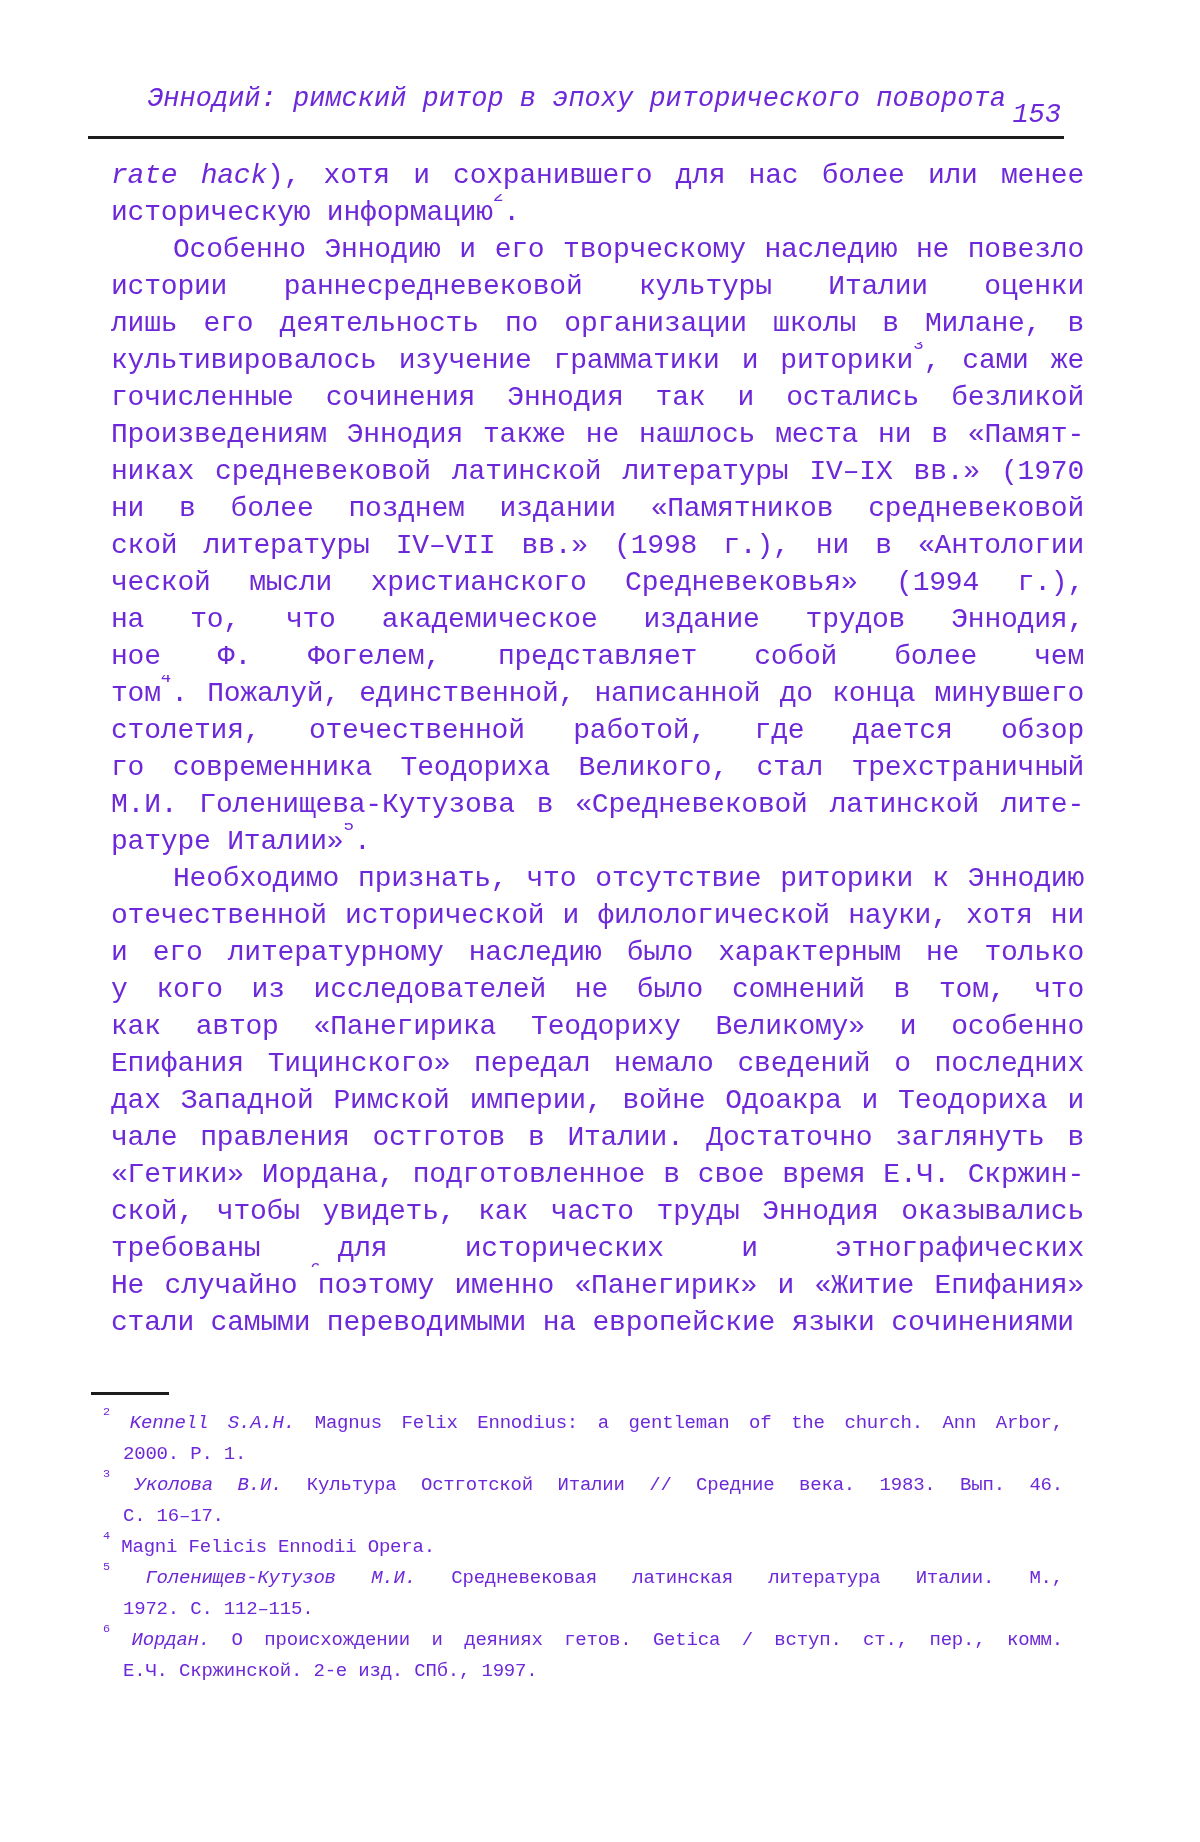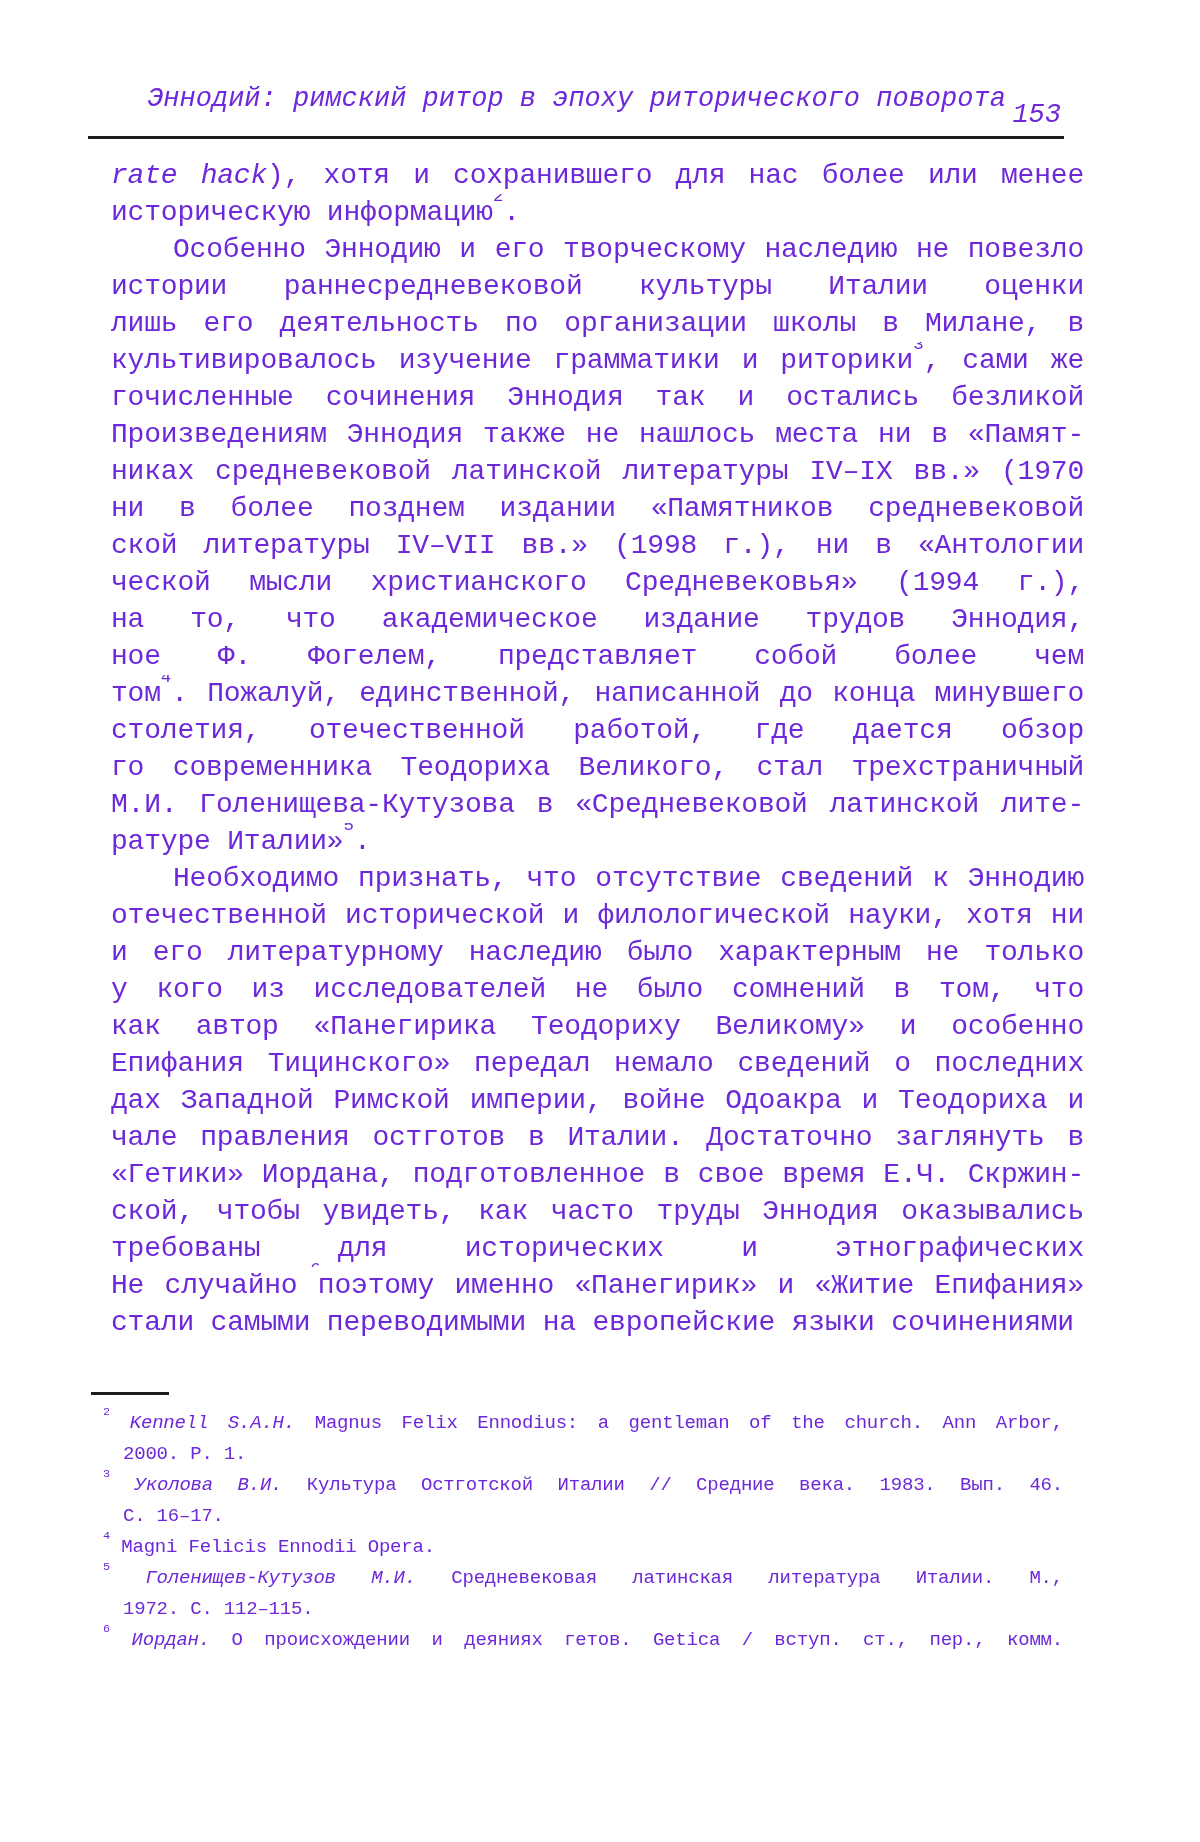--- a/index.html
+++ b/index.html
@@ -111,21 +111,21 @@
       <div class="bline"><span>ни в более позднем издании «Памятников средневековой латин-</span></div>
       <div class="bline"><span>ской литературы IV–VII вв.» (1998 г.), ни в «Антологии педагоги-</span></div>
       <div class="bline"><span>ческой мысли христианского Средневековья» (1994 г.), несмотря</span></div>
       <div class="bline"><span>на то, что академическое издание трудов Эннодия, подготовлен-</span></div>
       <div class="bline"><span>ное Ф. Фогелем, представляет собой более чем трехсотстраничный</span></div>
       <div class="bline"><span>том</span><sup>4</sup><span>. Пожалуй, единственной, написанной до конца минувшего</span></div>
       <div class="bline"><span>столетия, отечественной работой, где дается обзор творчества это-</span></div>
       <div class="bline"><span>го современника Теодориха Великого, стал трехстраничный очерк</span></div>
       <div class="bline"><span>М.И. Голенищева-Кутузова в «Средневековой латинской лите-</span></div>
       <div class="bline end"><span>ратуре Италии»</span><sup>5</sup><span>.</span></div>
-      <div class="bline indent"><span>Необходимо признать, что отсутствие сведений к Эннодию</span></div>
+      <div class="bline indent"><span>Необходимо признать, что отсутствие риторики к Эннодию</span></div>
       <div class="bline"><span>отечественной исторической и филологической науки, хотя ни</span></div>
       <div class="bline"><span>и его литературному наследию было характерным не только для</span></div>
       <div class="bline"><span>у кого из исследователей не было сомнений в том, что Эннодий</span></div>
       <div class="bline"><span>как автор «Панегирика Теодориху Великому» и особенно «Жития</span></div>
       <div class="bline"><span>Епифания Тицинского» передал немало сведений о последних го-</span></div>
       <div class="bline"><span>дах Западной Римской империи, войне Одоакра и Теодориха и на-</span></div>
       <div class="bline"><span>чале правления остготов в Италии. Достаточно заглянуть в издание</span></div>
       <div class="bline"><span>«Гетики» Иордана, подготовленное в свое время Е.Ч. Скржин-</span></div>
       <div class="bline"><span>ской, чтобы увидеть, как часто труды Эннодия оказывались вос-</span></div>
       <div class="bline"><span>требованы для исторических и этнографических комментариев</span><sup>6</sup><span>.</span></div>
@@ -135,14 +135,15 @@
   <div class="fn-rule"></div>
   <div class="footnotes">
       <div class="fline first"><sup>2</sup><span> </span><em>Kennell S.A.H.</em><span> Magnus Felix Ennodius: a gentleman of the church. Ann Arbor,</span></div>
       <div class="fline end"><span>2000. P. 1.</span></div>
       <div class="fline first"><sup>3</sup><span> </span><em>Уколова В.И.</em><span> Культура Остготской Италии // Средние века. 1983. Вып. 46.</span></div>
       <div class="fline end"><span>С. 16–17.</span></div>
       <div class="fline end first"><sup>4</sup><span> Magni Felicis Ennodii Opera.</span></div>
       <div class="fline first"><sup>5</sup><span> </span><em>Голенищев-Кутузов М.И.</em><span> Средневековая латинская литература Италии. М.,</span></div>
       <div class="fline end"><span>1972. С. 112–115.</span></div>
       <div class="fline first"><sup>6</sup><span> </span><em>Иордан.</em><span> О происхождении и деяниях гетов. Getica / вступ. ст., пер., комм.</span></div>
+      <div class="fline end"><span>Е.Ч. Скржинской. 2-е изд. СПб., 1997.</span></div>
     </div>
 </div>
 
 </body></html>

